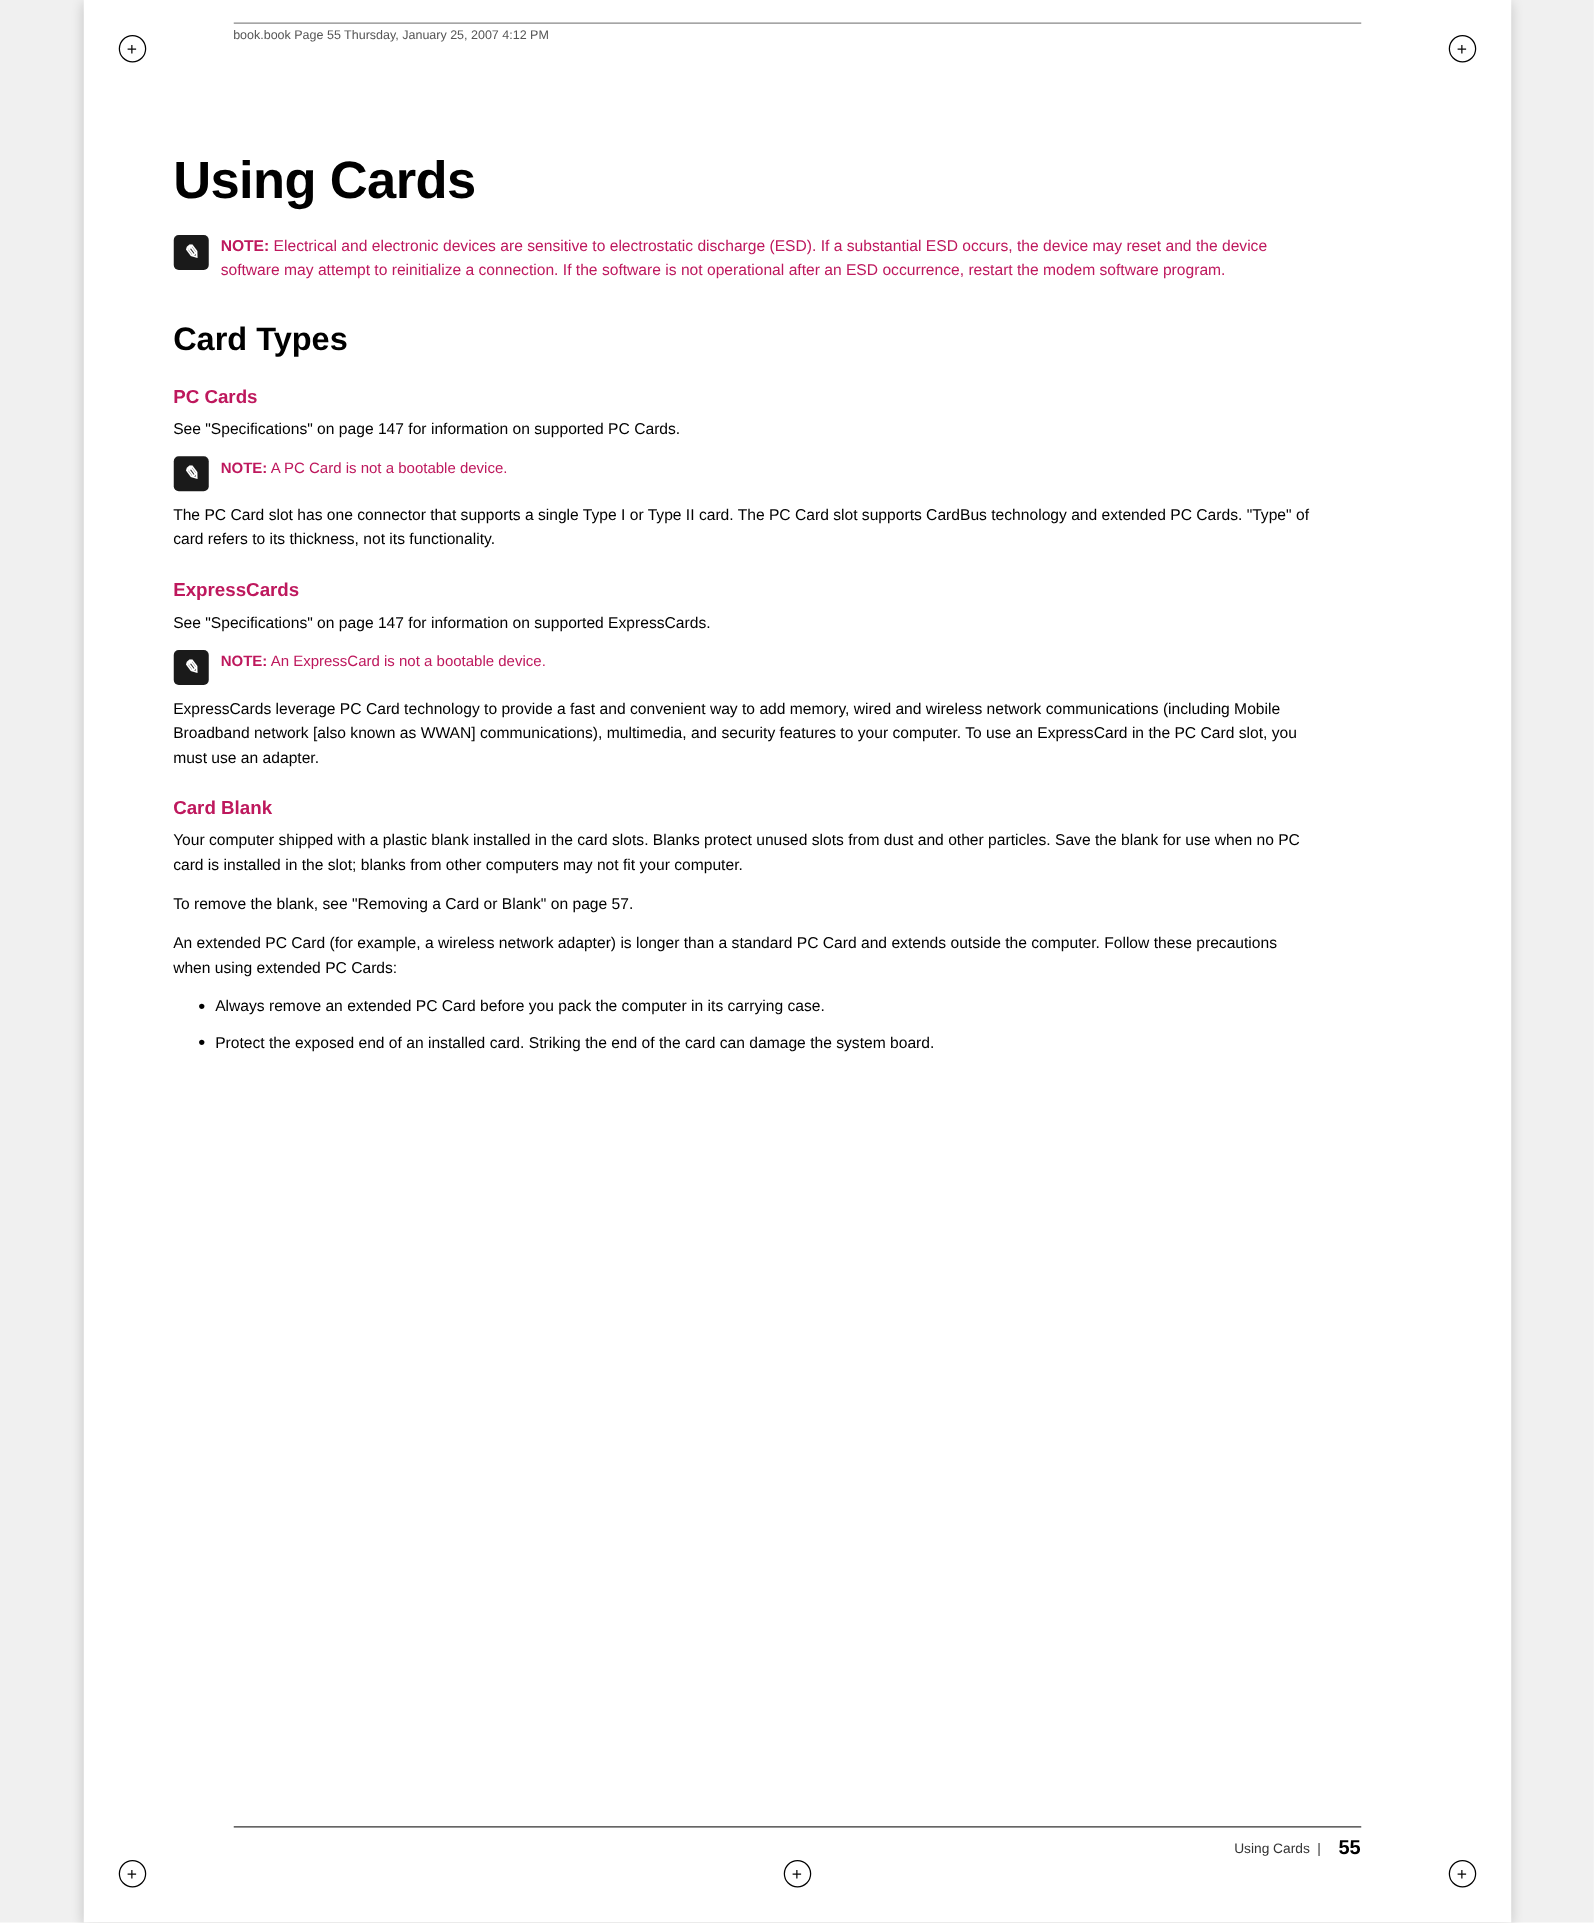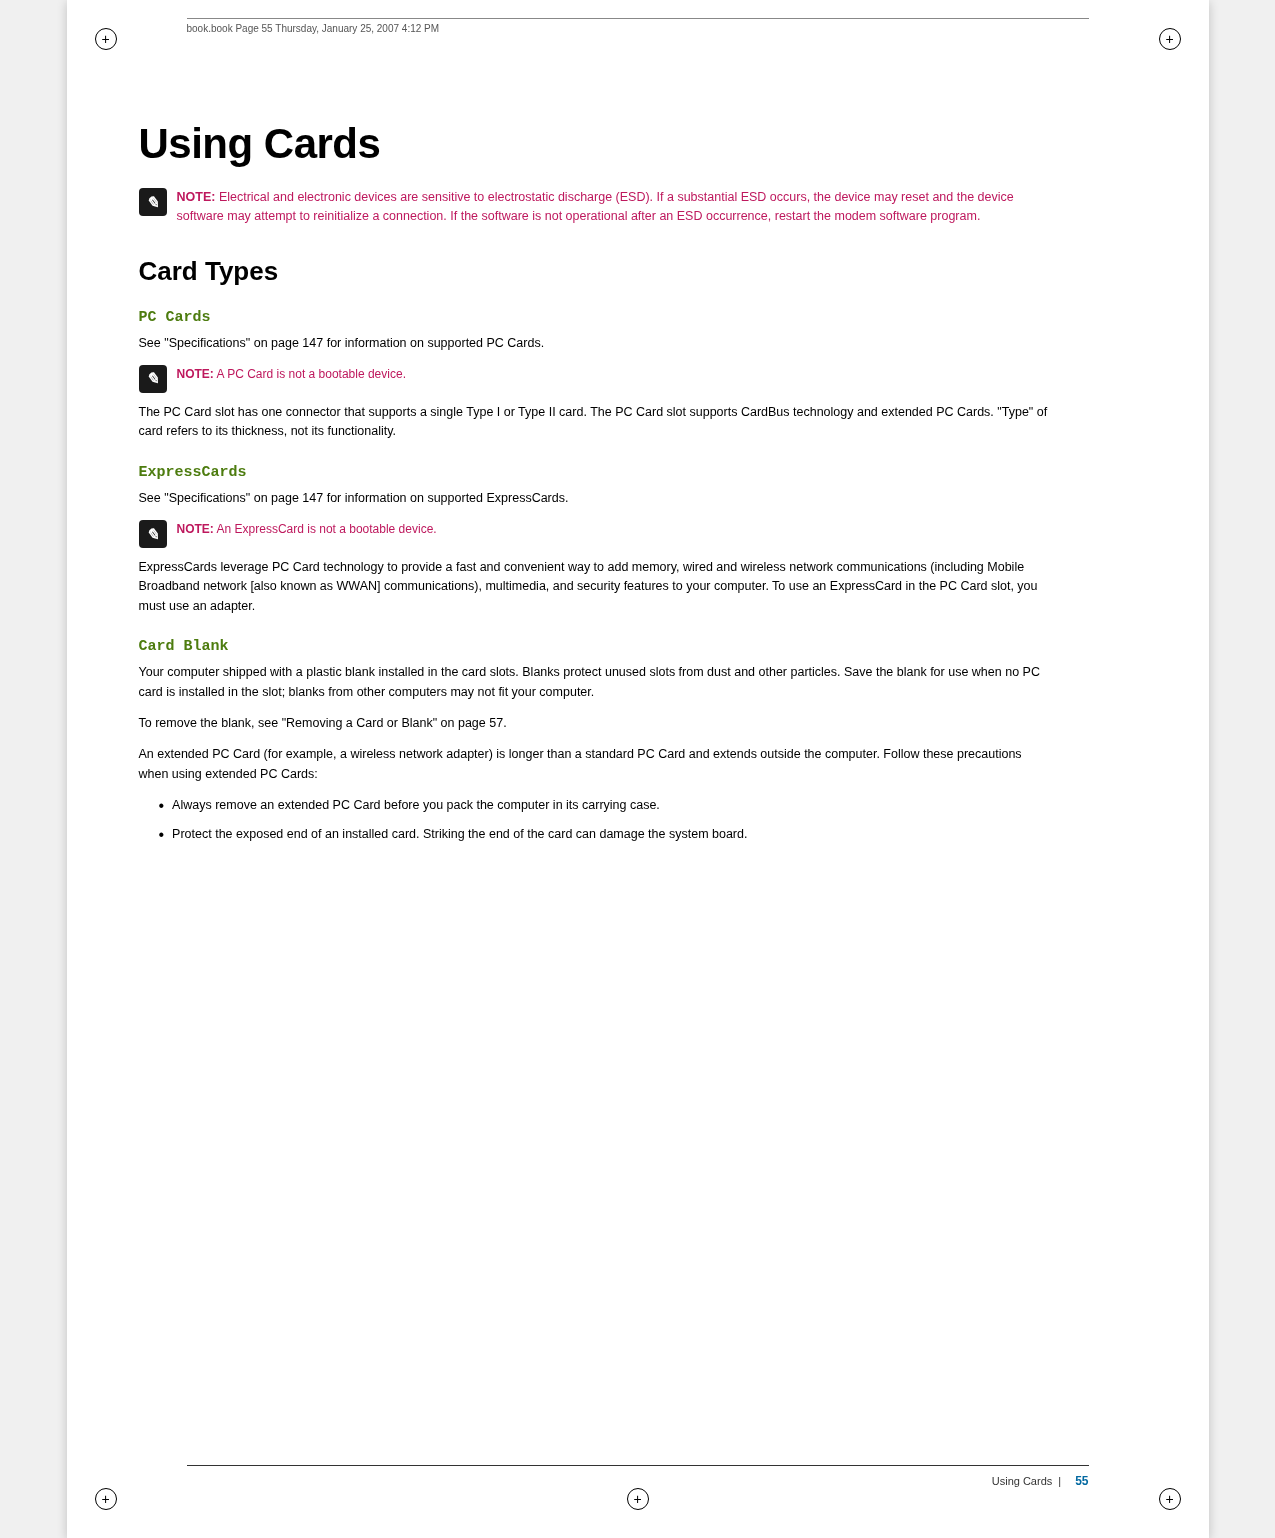--- a/index.html
+++ b/index.html
@@ -101,23 +101,23 @@
     }
 
     .footer-text {
       font-family: Arial, sans-serif;
       font-size: 11px;
       color: #333;
     }
 
     .footer-page-num {
       font-family: Arial, sans-serif;
-      font-size: 12px;
-      font-weight: bold;
-      color: #0369a1;
+      font-size: 16px;
+      font-weight: bold;
+      color: #000000;
       margin-left: 8px;
     }
 
     
     .bottom-center-mark {
       position: absolute;
       bottom: 28px;
       left: 50%;
       transform: translateX(-50%);
       width: 22px;
@@ -193,24 +193,24 @@
     .section-heading {
       font-family: Arial, Helvetica, sans-serif;
       font-size: 26px;
       font-weight: bold;
       color: #000;
       margin-top: 30px;
       margin-bottom: 4px;
     }
 
     .subsection-heading {
-      font-family: Liberation Mono, monospace;
+      font-family: Liberation Sans, sans-serif;
       font-size: 15px;
       font-weight: bold;
-      color: #4d7c0f;
+      color: #be185d;
       margin-top: 22px;
       margin-bottom: 8px;
     }
 
     
     .body-text {
       font-family: Arial, Helvetica, sans-serif;
       font-size: 12.5px;
       color: #000;
       line-height: 1.55;

